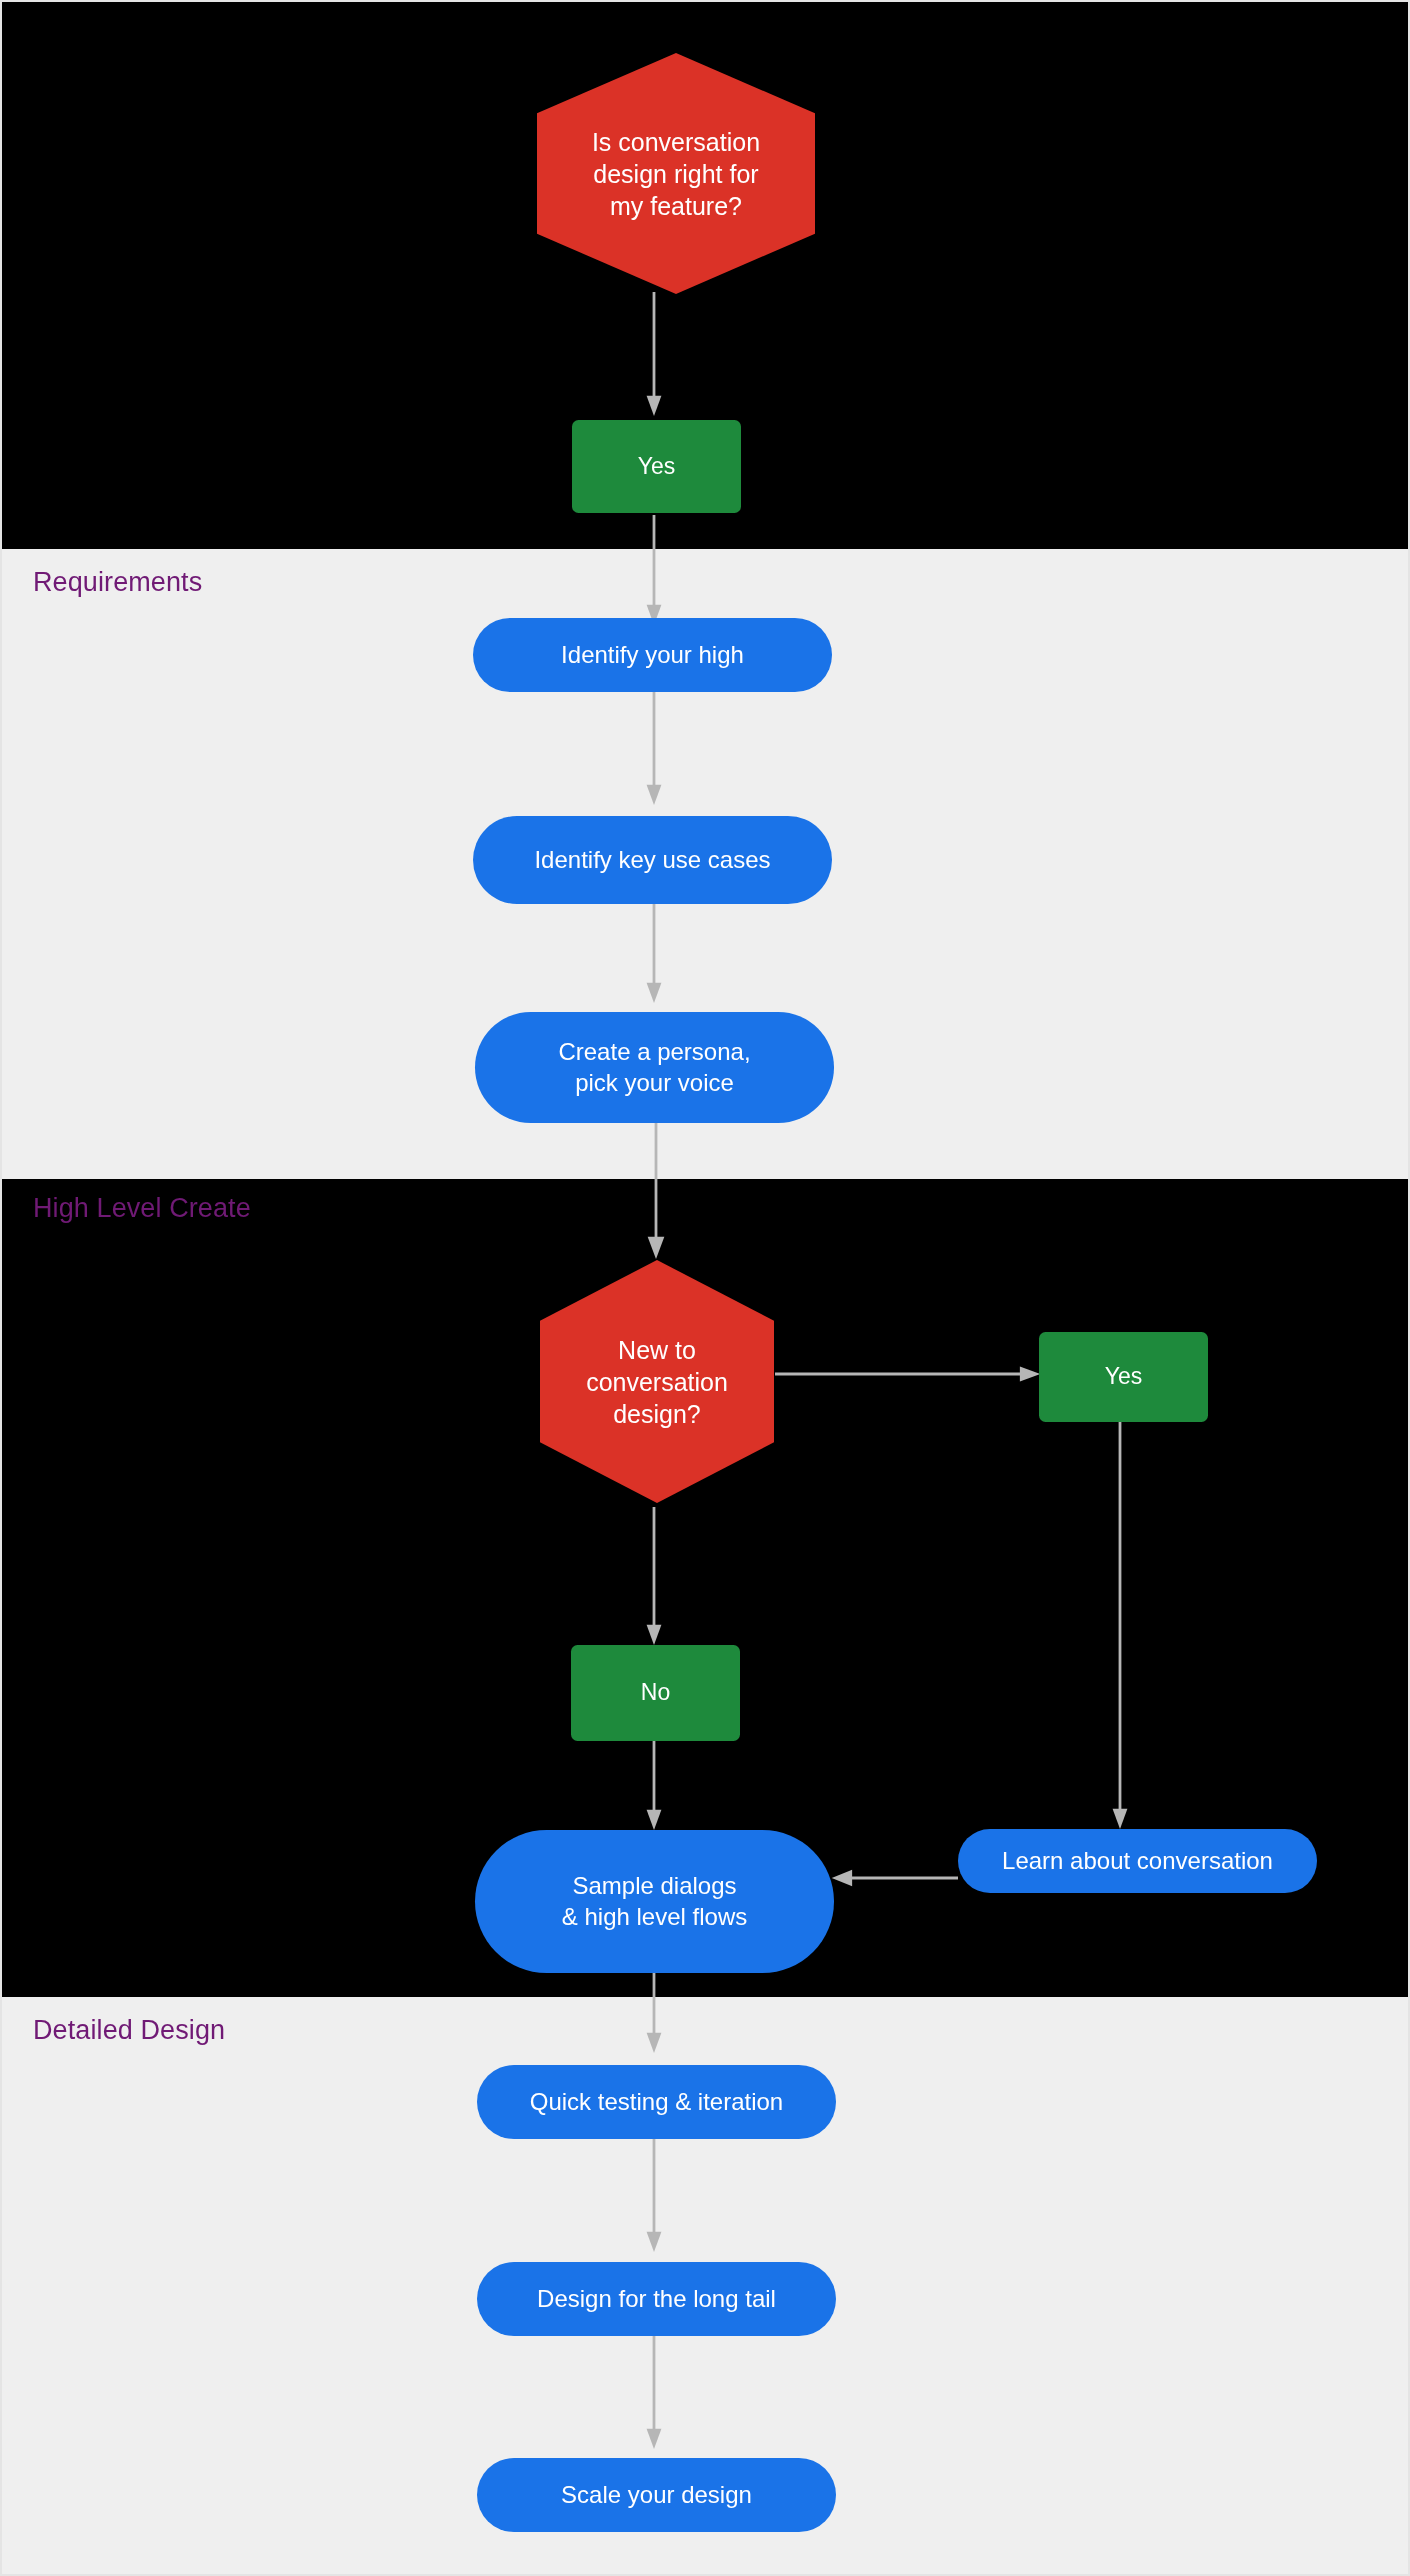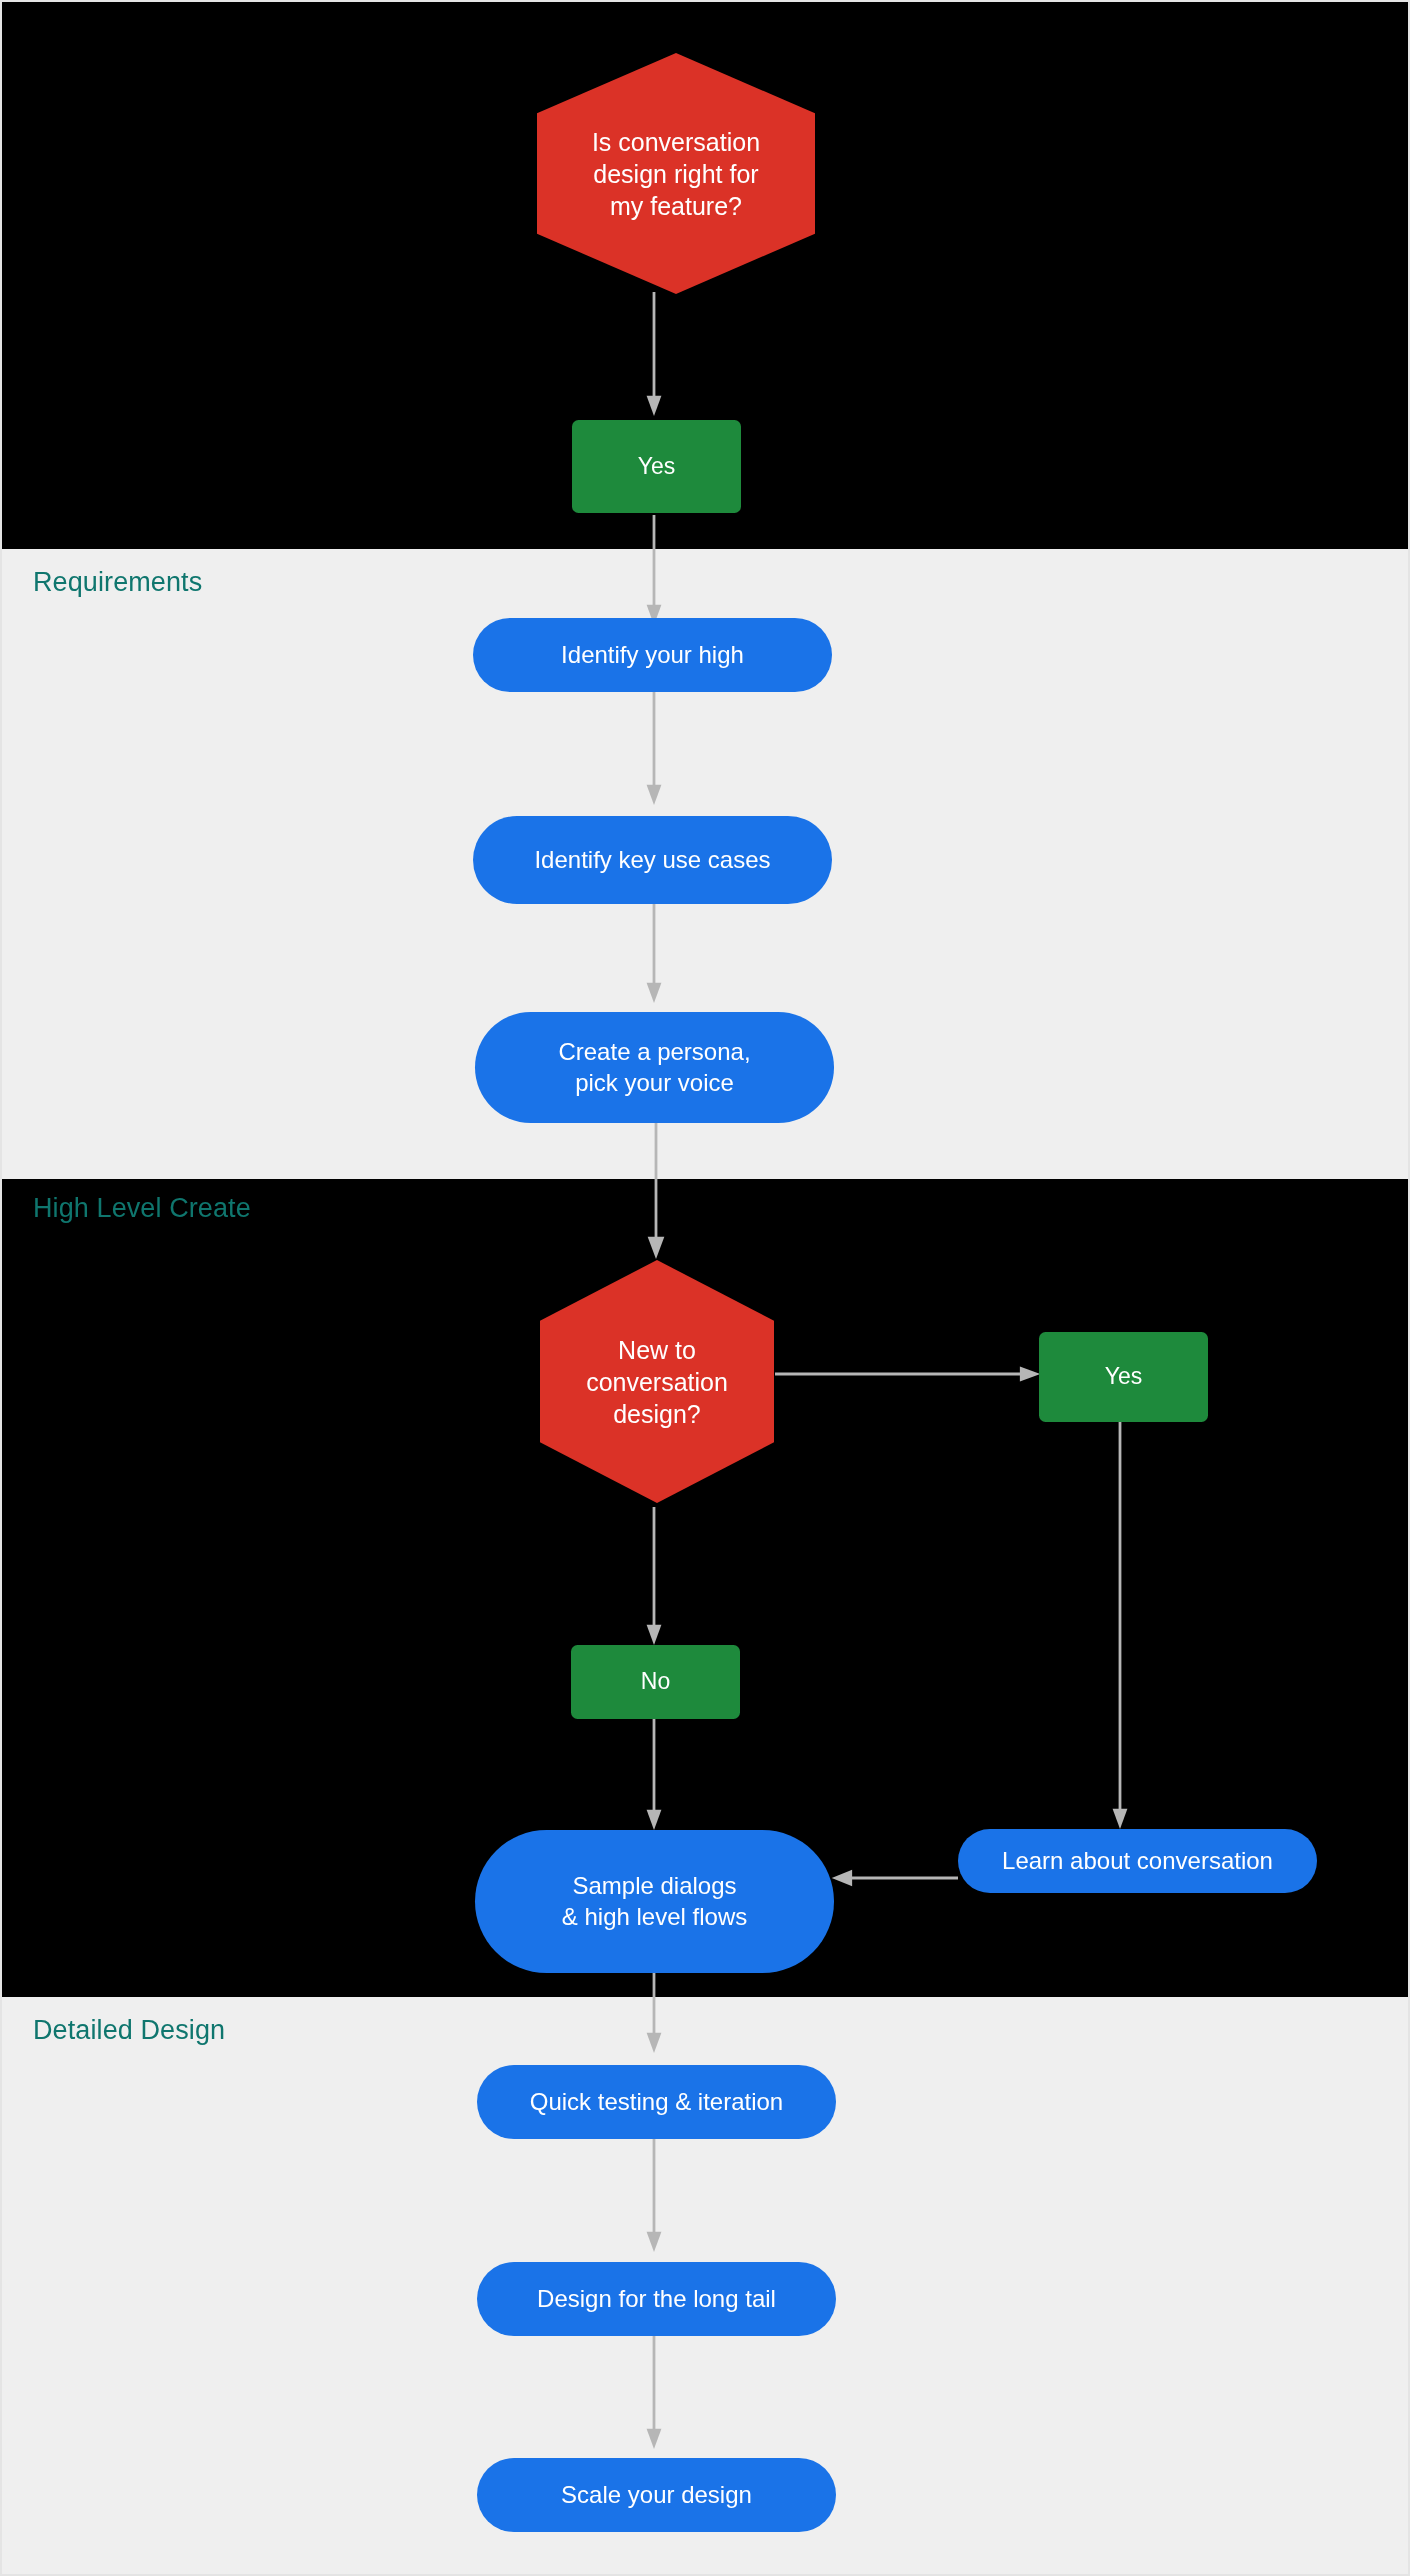--- a/index.html
+++ b/index.html
@@ -29,21 +29,21 @@
     width: 1410px;
   }
   .band.dark  { background: #000000; }
   .band.light { background: #efefef; }
 
   .band-label {
     position: absolute;
     left: 31px;
     font-size: 27px;
     letter-spacing: 0.1px;
-    color: #0f766e;
+    color: #701a75;
     white-space: nowrap;
   }
 
   
   .node {
     position: absolute;
     box-sizing: border-box;
     display: flex;
     align-items: center;
     justify-content: center;
@@ -182,21 +182,21 @@
 
   <div class="node pill" style="left:473px; top:1010px; width:359px; height:111px;">Create a persona,
 pick your voice</div>
 
   <div class="node hex" style="left:538px; top:1258px; width:234px; height:243px;">New to
 conversation
 design?</div>
 
   <div class="node rect" style="left:1037px; top:1330px; width:169px; height:90px;">Yes</div>
 
-  <div class="node rect" style="left:569px; top:1643px; width:169px; height:74px;">No</div>
+  <div class="node rect" style="left:569px; top:1643px; width:169px; height:96px;">No</div>
 
   <div class="node pill" style="left:956px; top:1827px; width:359px; height:64px;">Learn about conversation</div>
 
   <div class="node pill" style="left:473px; top:1828px; width:359px; height:143px;">Sample dialogs
 &amp; high level flows</div>
 
   <div class="node pill" style="left:475px; top:2063px; width:359px; height:74px;">Quick testing &amp; iteration</div>
 
   <div class="node pill" style="left:475px; top:2260px; width:359px; height:74px;">Design for the long tail</div>
 

